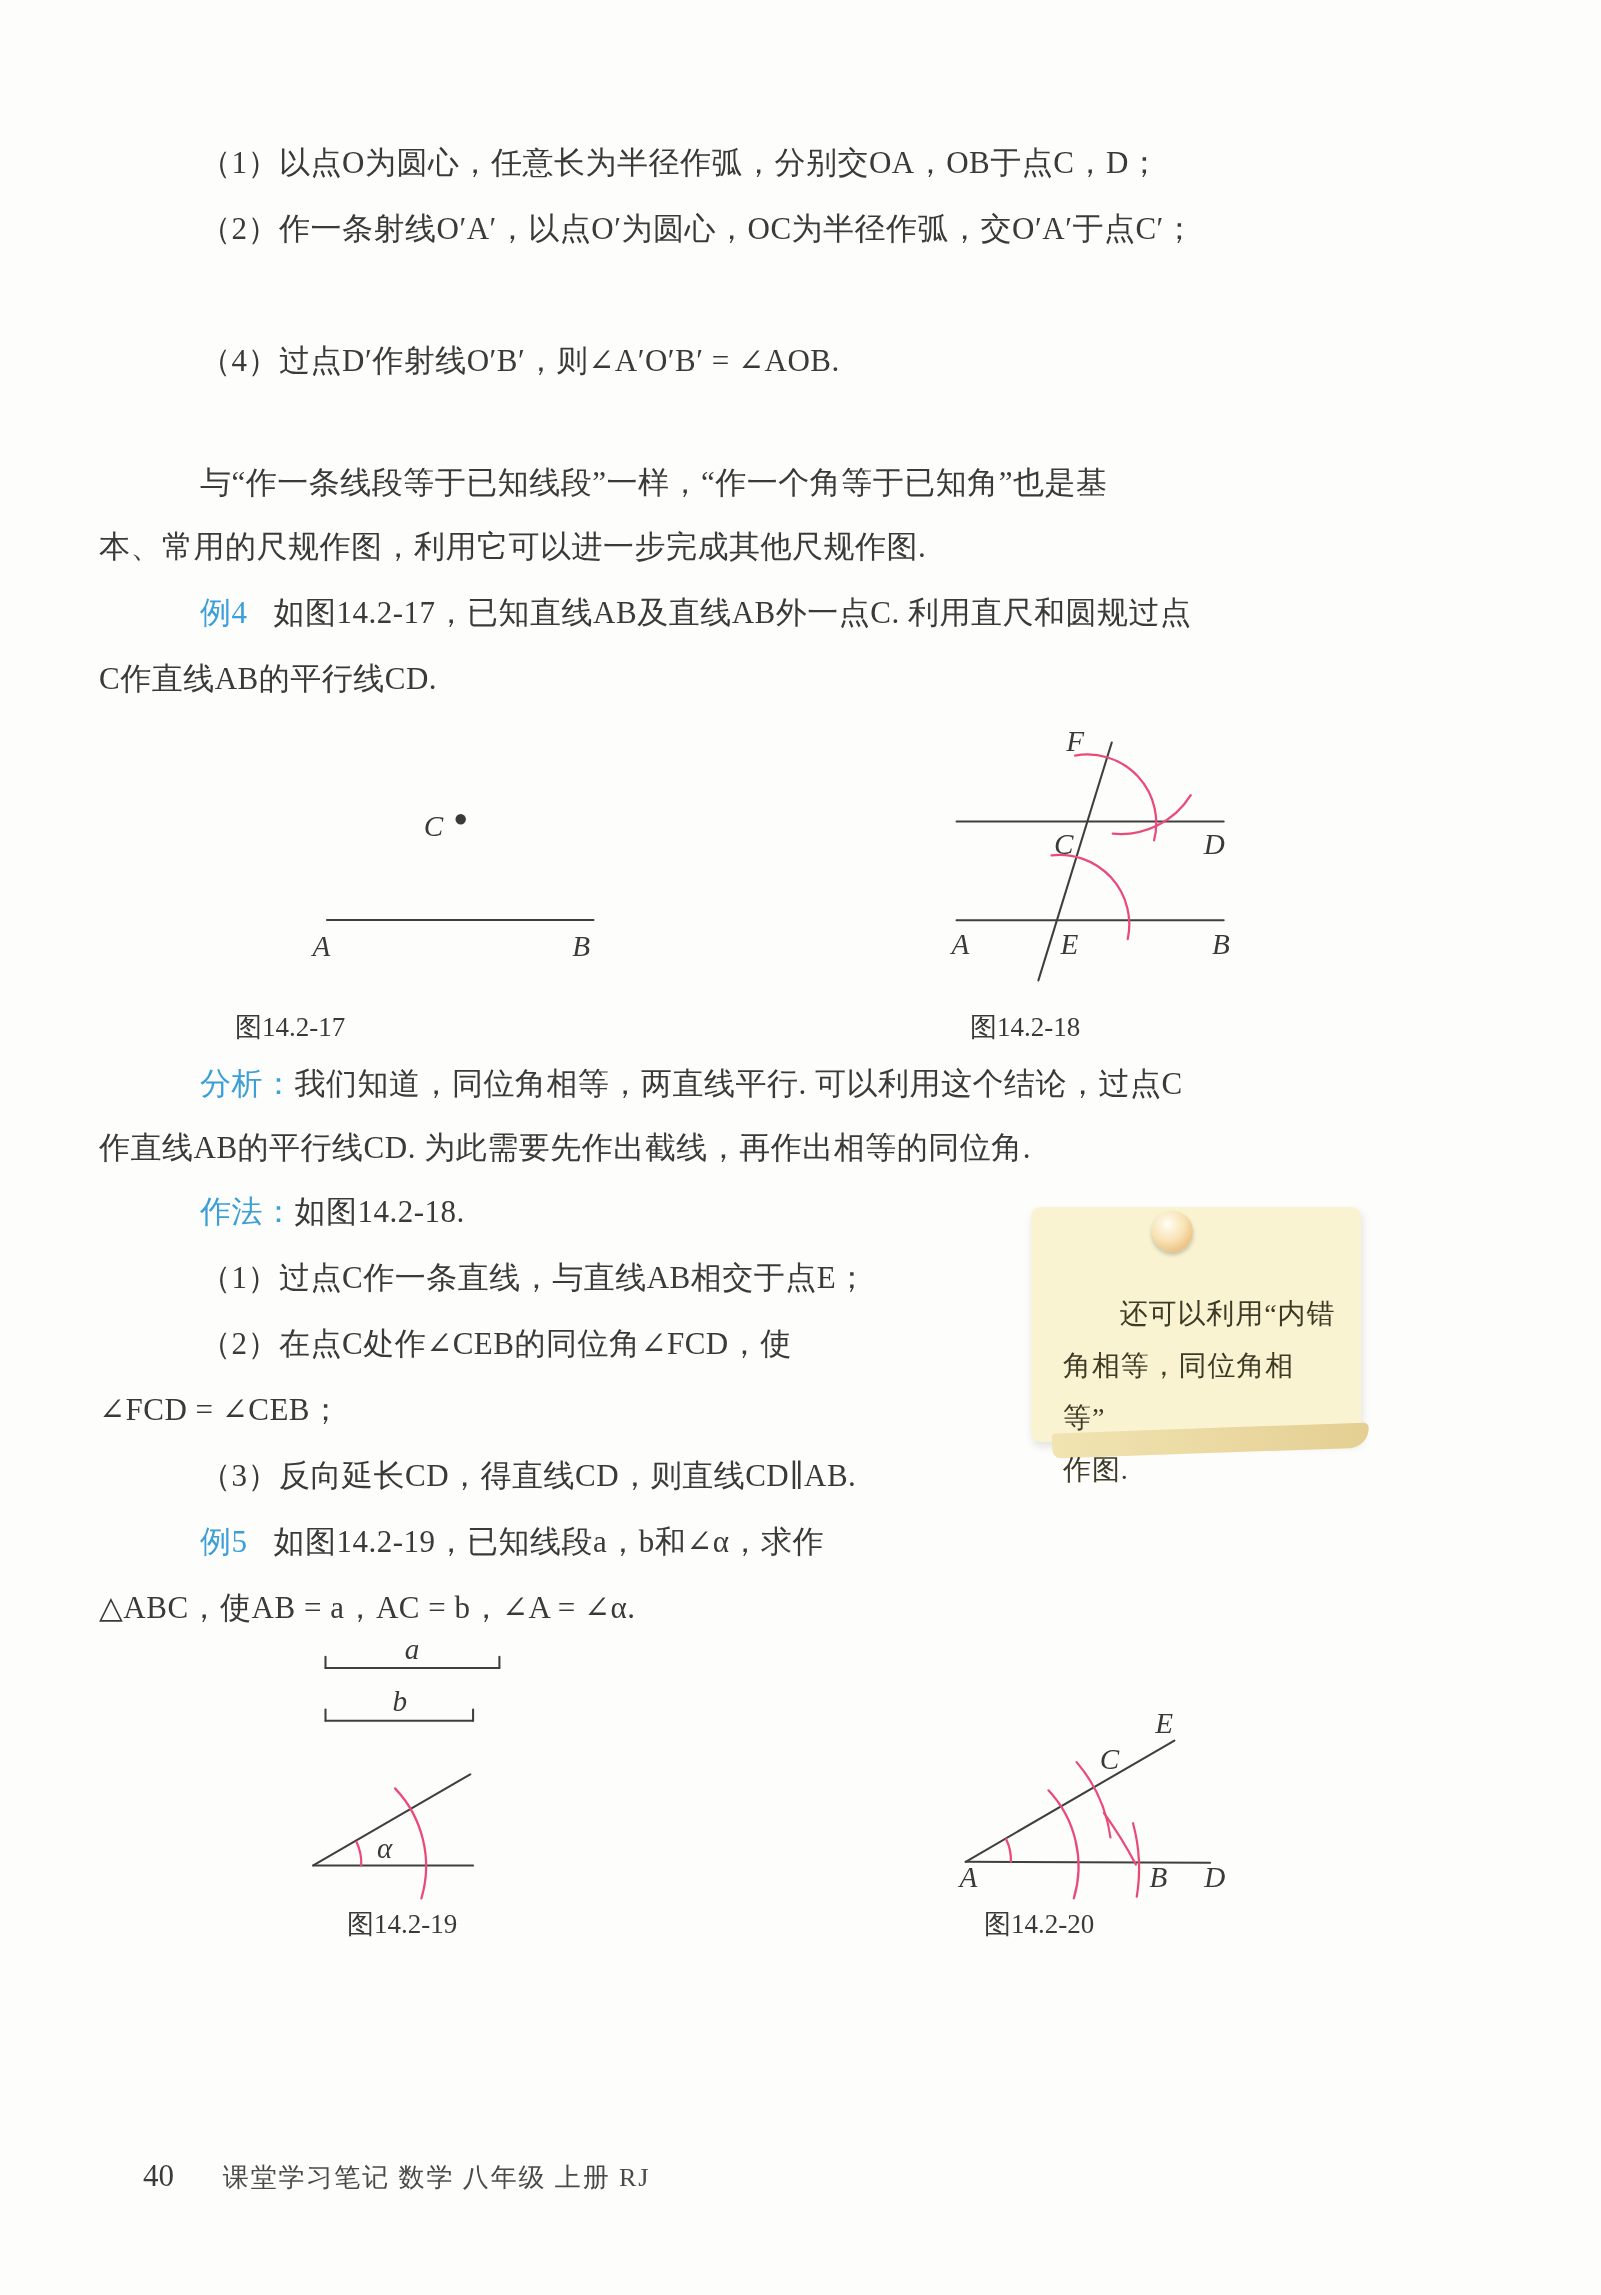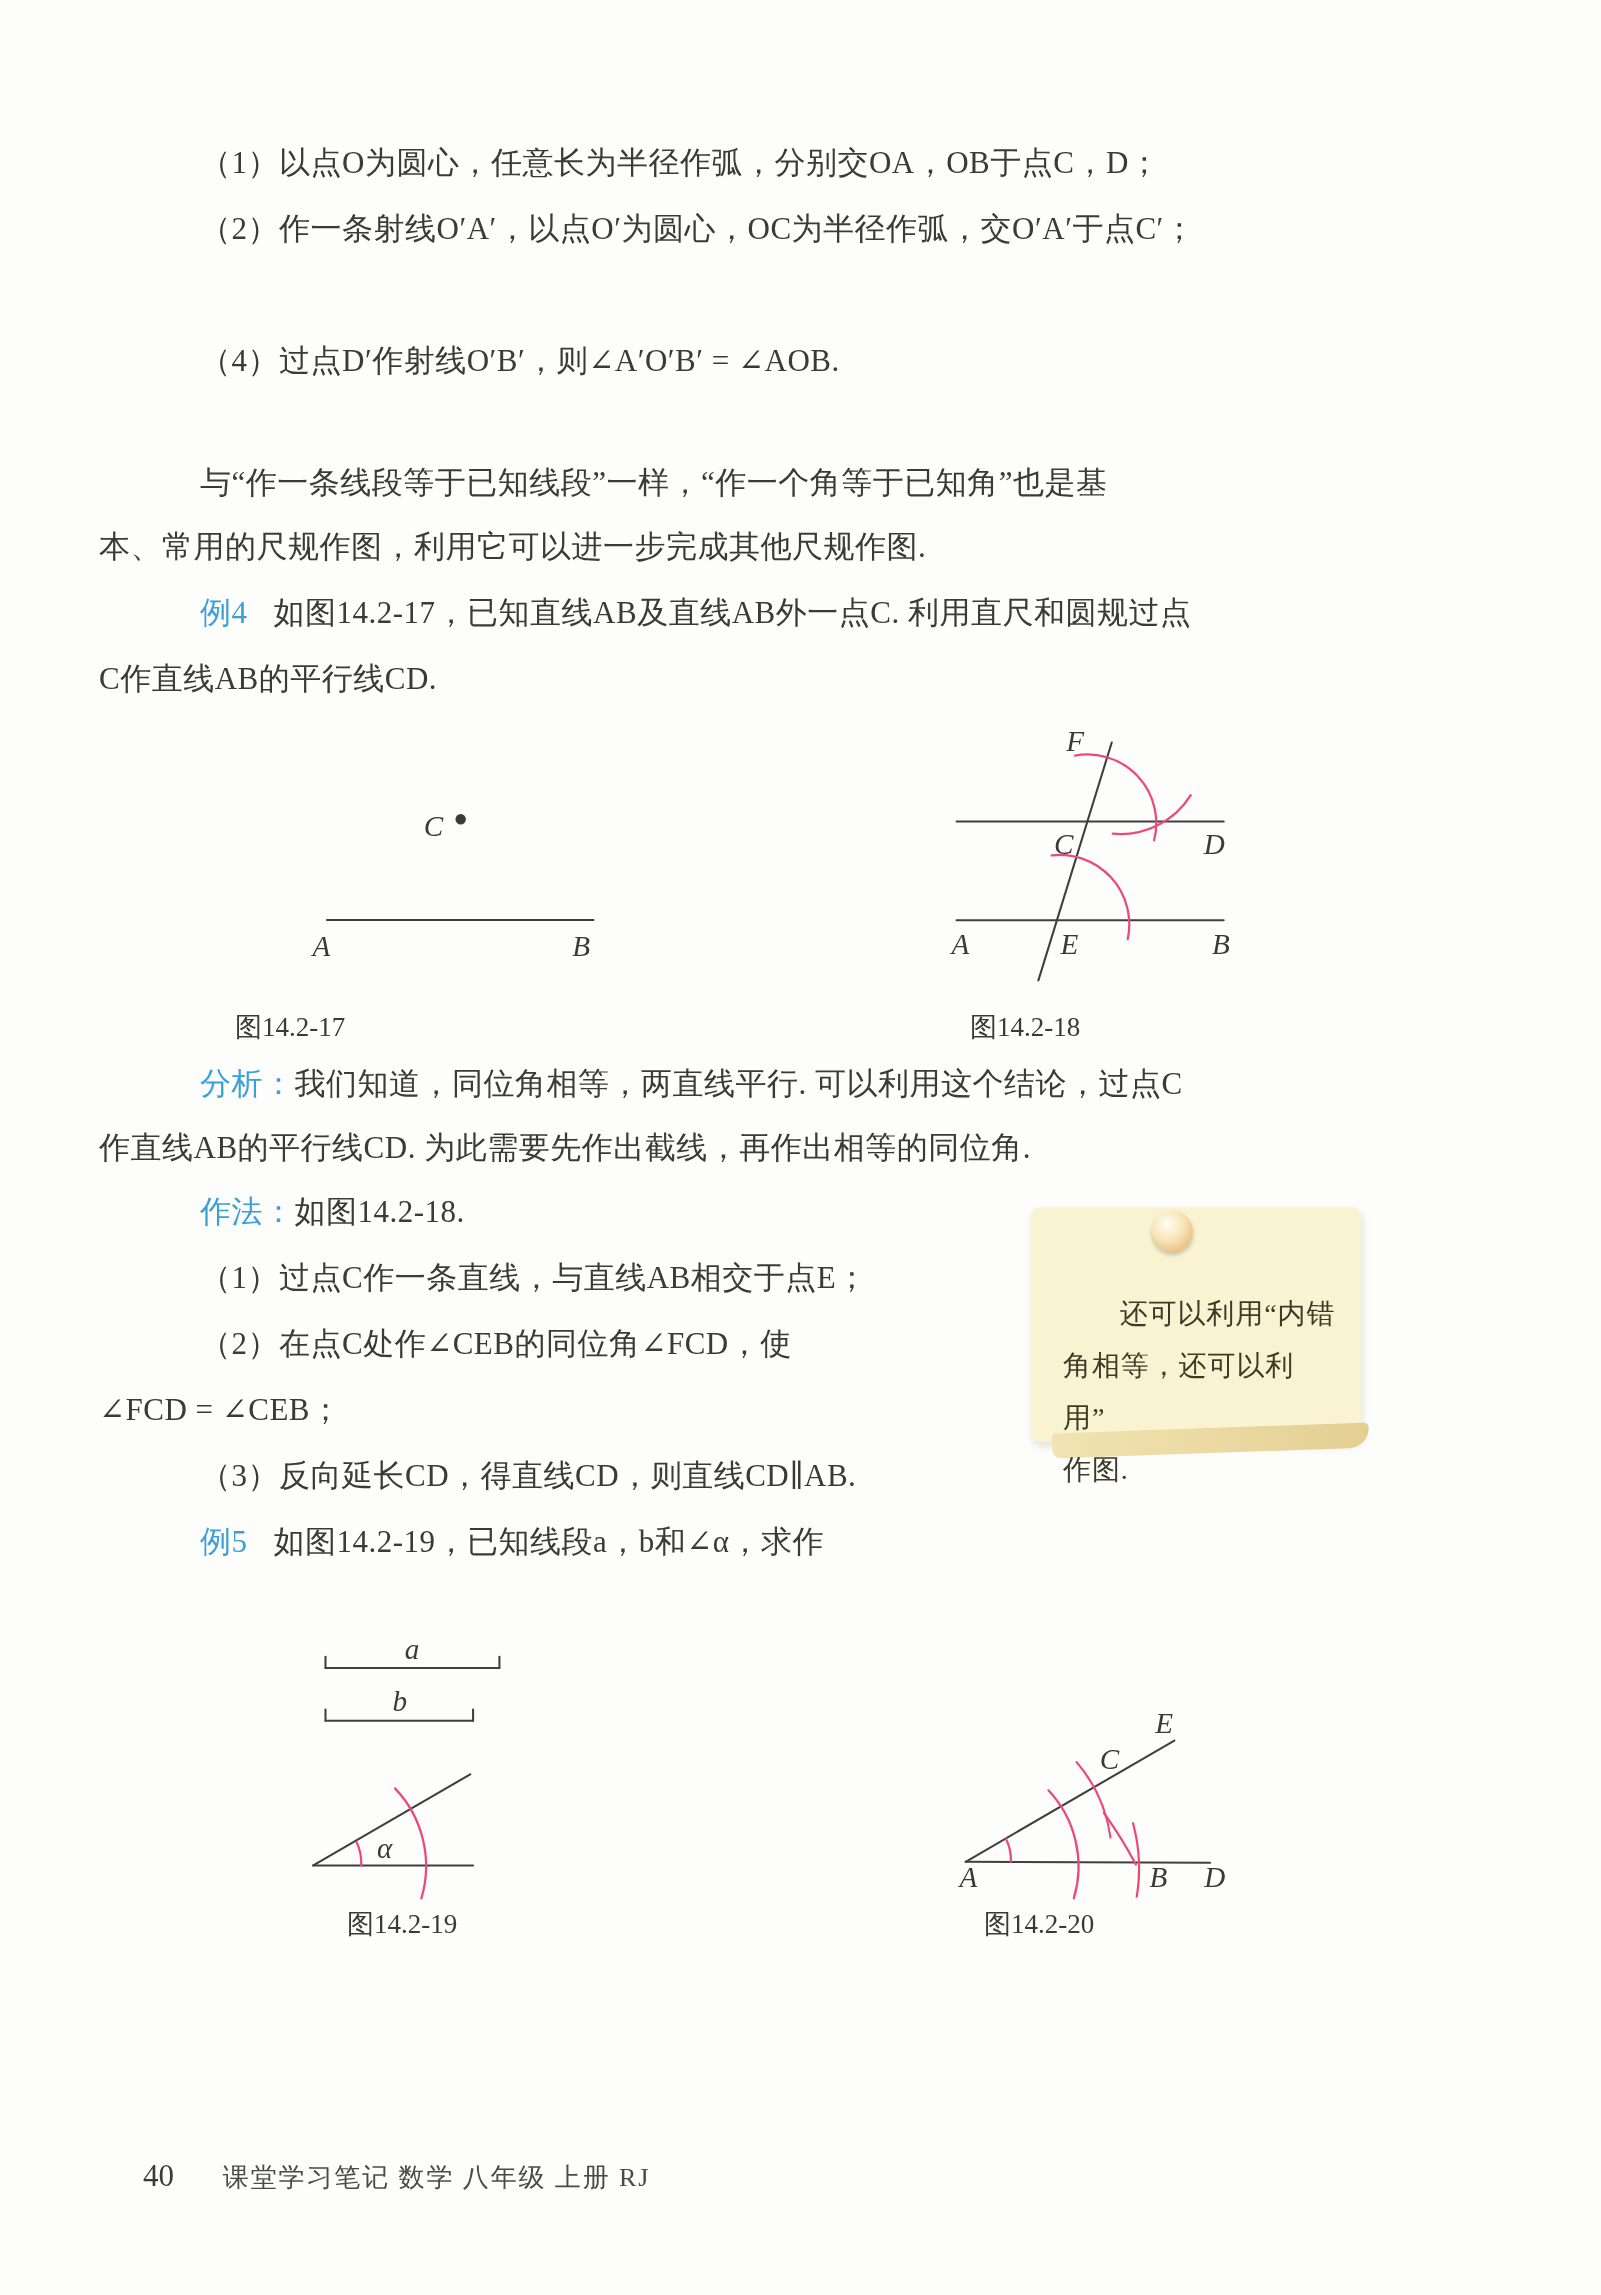--- a/index.html
+++ b/index.html
@@ -103,27 +103,28 @@
     <span class="blue">作法：</span><span>如图14.2-18.</span>
   </div>
   <div class="t" style="left:200px; top:1256px">（1）过点C作一条直线，与直线AB相交于点E；</div>
   <div class="t" style="left:200px; top:1322px">（2）在点C处作∠CEB的同位角∠FCD，使</div>
   <div class="t" style="left:99px; top:1388px">∠FCD = ∠CEB；</div>
   <div class="t" style="left:200px; top:1454px">（3）反向延长CD，得直线CD，则直线CD∥AB.</div>
 
   <div class="t" style="left:200px; top:1520px">
     <span class="blue">例5</span><span class="gap"></span><span>如图14.2-19，已知线段a，b和∠α，求作</span>
   </div>
+  <div class="t" style="left:99px; top:1586px">△ABC，使AB = a，AC = b，∠A = ∠α.</div>
 
   <div id="sticky-note">
     <div class="curl"></div>
     <div class="pin"></div>
     <div class="note-text">
       <div class="note-indent">还可以利用“内错</div>
-      <div>角相等，还可以利用”</div>
+      <div>角相等，同位角相等”</div>
       <div>作图.</div>
     </div>
   </div>
 
   <svg style="left:264px; top:1638px" width="311" height="282" viewBox="0 0 330 300">
     <line x1="65" y1="32" x2="250" y2="32" class="ln"></line>
     <line x1="65" y1="20" x2="65" y2="32" class="ln"></line>
     <line x1="250" y1="20" x2="250" y2="32" class="ln"></line>
     <text x="157" y="22" text-anchor="middle" class="lbl">a</text>
     <line x1="65" y1="88" x2="222" y2="88" class="ln"></line>

